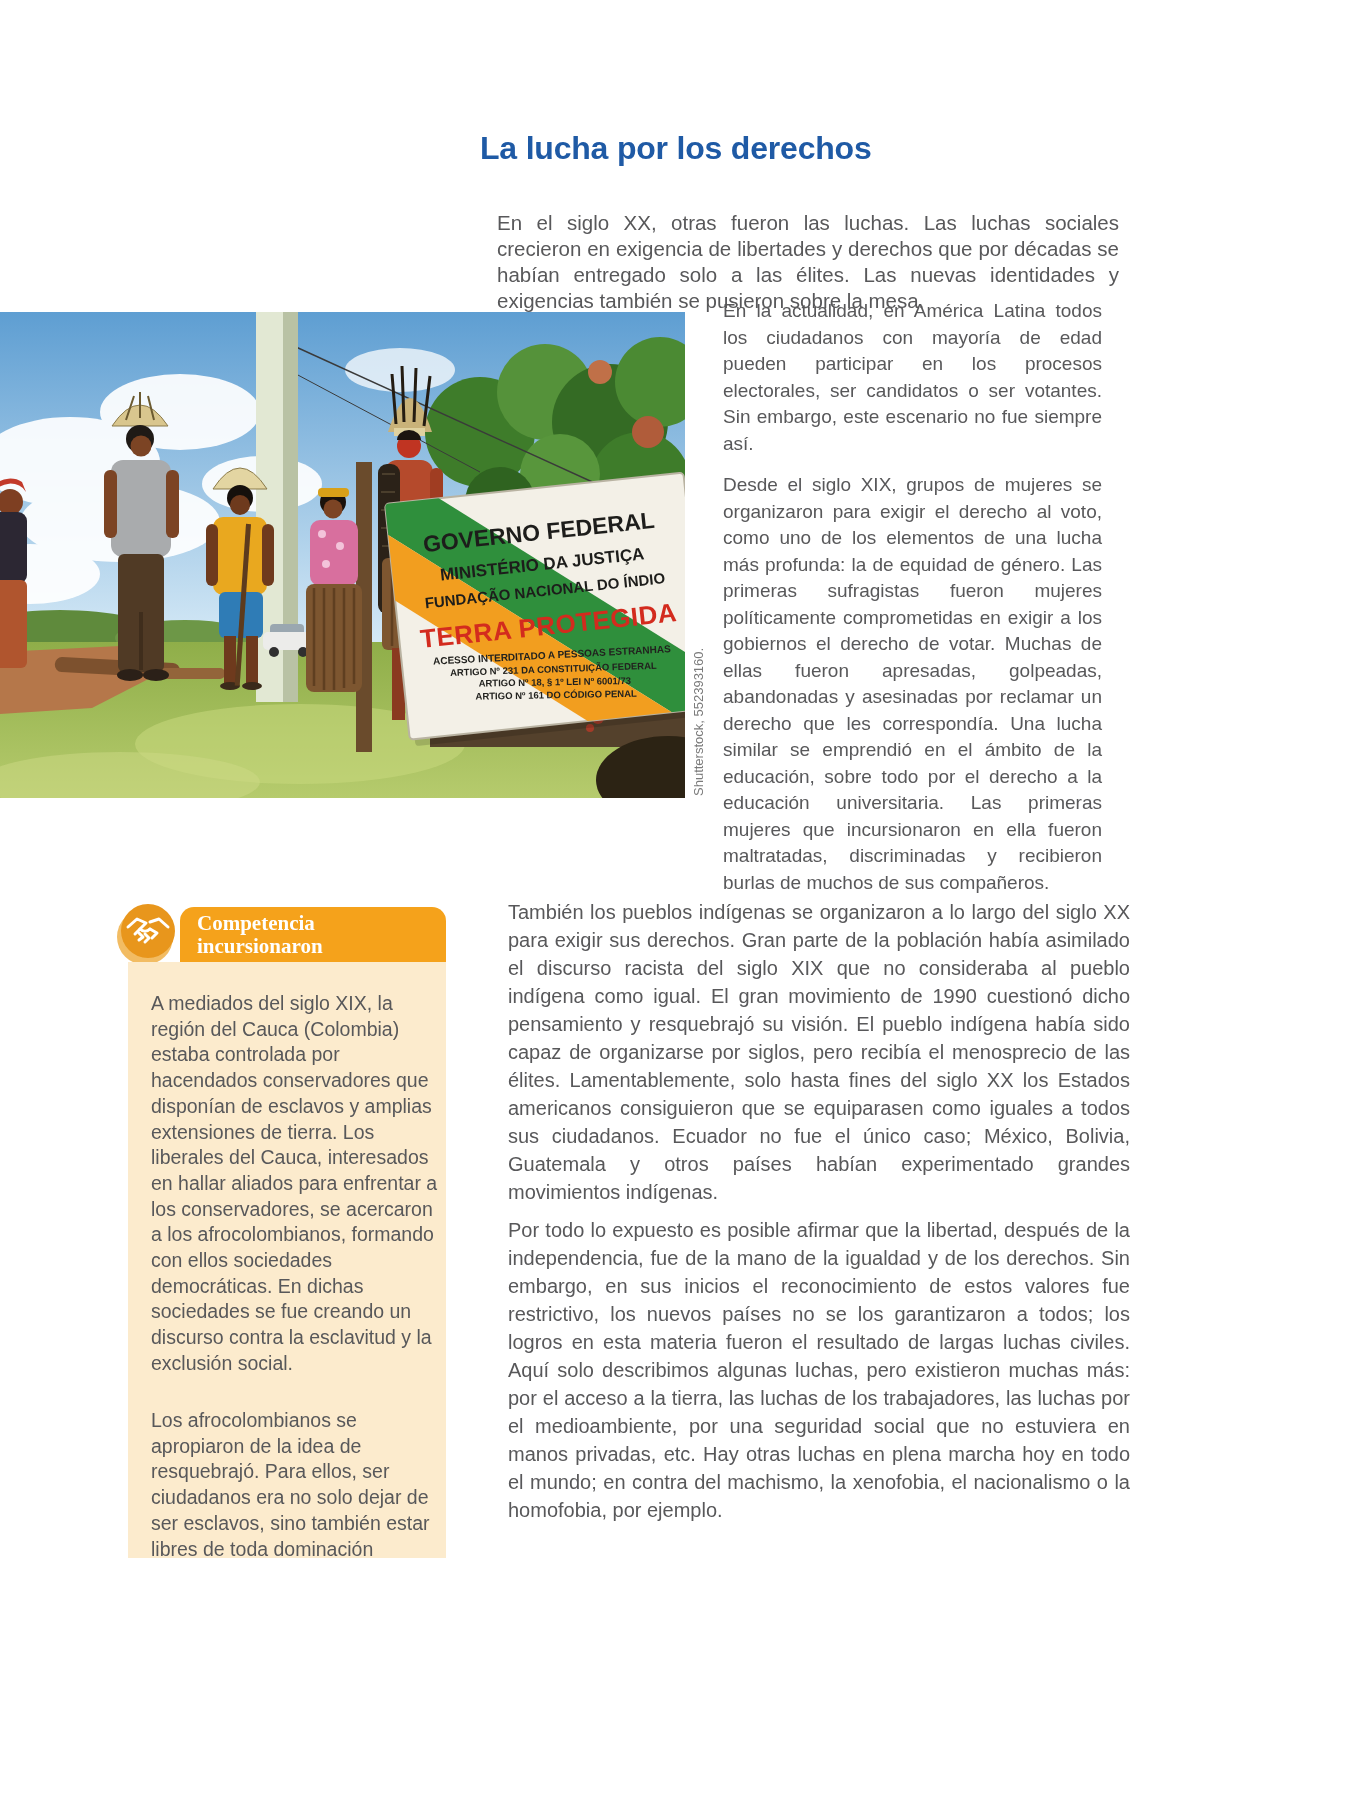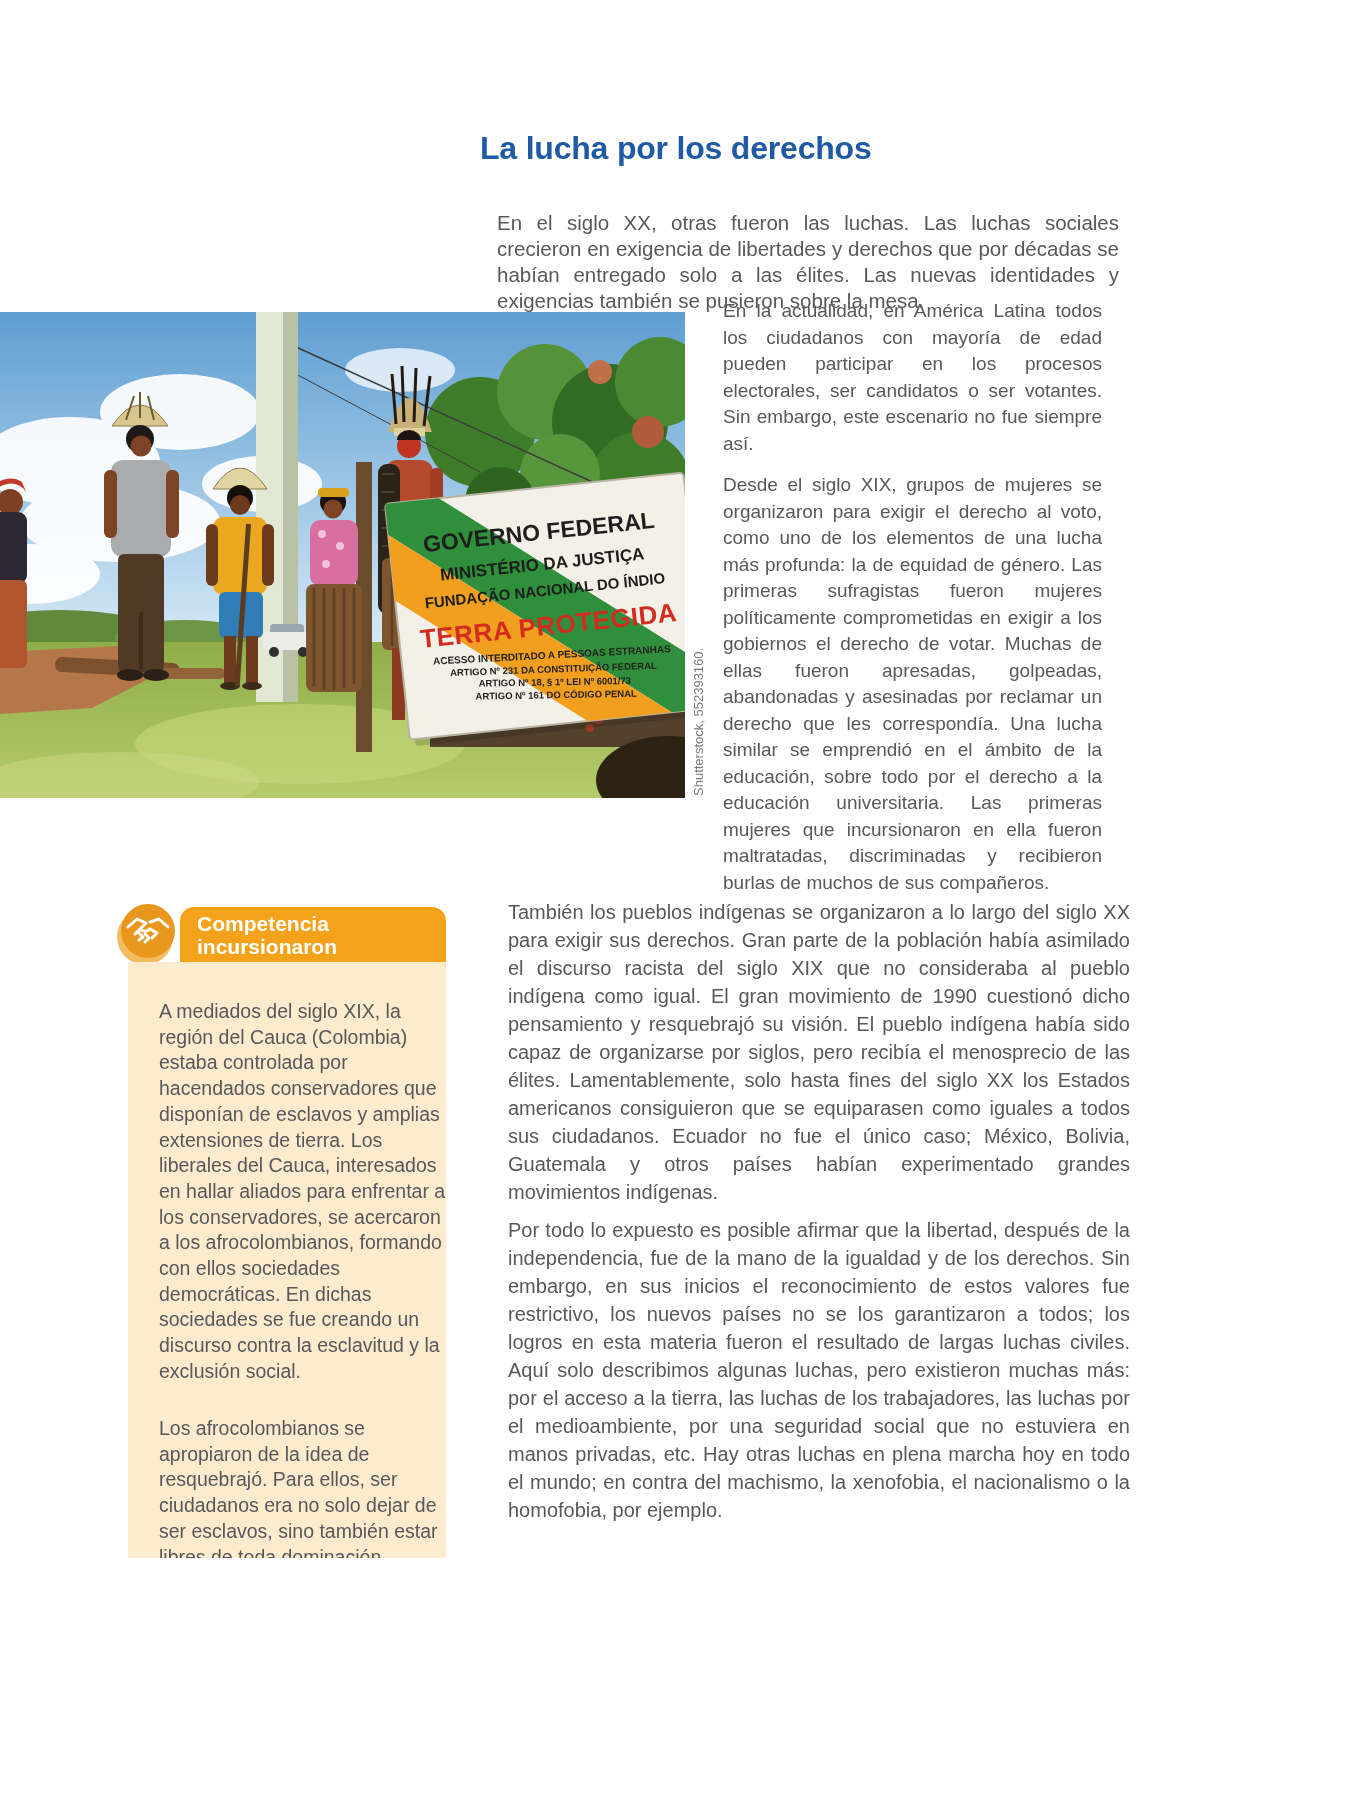--- a/index.html
+++ b/index.html
@@ -38,27 +38,27 @@
   .mc-p{position:absolute; left:508px; width:622px; font-size:20px; line-height:28px;}
   .mc-p1{top:898px;}
   .mc-p2{top:1216px;}
   .sb-header{
     position:absolute; left:180px; top:907px; width:266px; height:55px;
     background:var(--sidebar_orange,#f5a21b); border-radius:14px 14px 0 0;
   }
   .sb-icon{position:absolute; left:116px; top:900px; width:64px; height:66px;}
   .sb-title{
     position:absolute; left:197px; top:912px; margin:0;
-    font-size:21px; line-height:23px; font-weight:bold; color:#ffffff;
+    font-size:21px; line-height:23px; font-weight:bold; color:#ffffff;font-family:Liberation Serif, serif;
   }
   .sb-body{
     position:absolute; left:128px; top:962px; width:318px; height:708px;
     background:var(--sidebar_cream,#fcebcd); overflow:hidden;
   }
-  .sb-p{position:absolute; left:15px; width:292px; margin:16px; font-size:19.5px; line-height:25.7px; color:#58585a;}
+  .sb-p{position:absolute; left:15px; width:292px; margin:8px; font-size:19.5px; line-height:25.7px; color:#58585a;}
   .sb-p1{top:21px;}
   .sb-p2{top:438px;}
   .sb-p strong{color:#0f766e;}
   .pagenum-block{
     position:absolute; left:0; top:1703px; width:130px; height:97px;
     background:var(--page_gold,#d6bd55);
   }
   .pagenum{
     position:absolute; left:70px; top:7px; font-size:27px; color:#14532d;
   }

